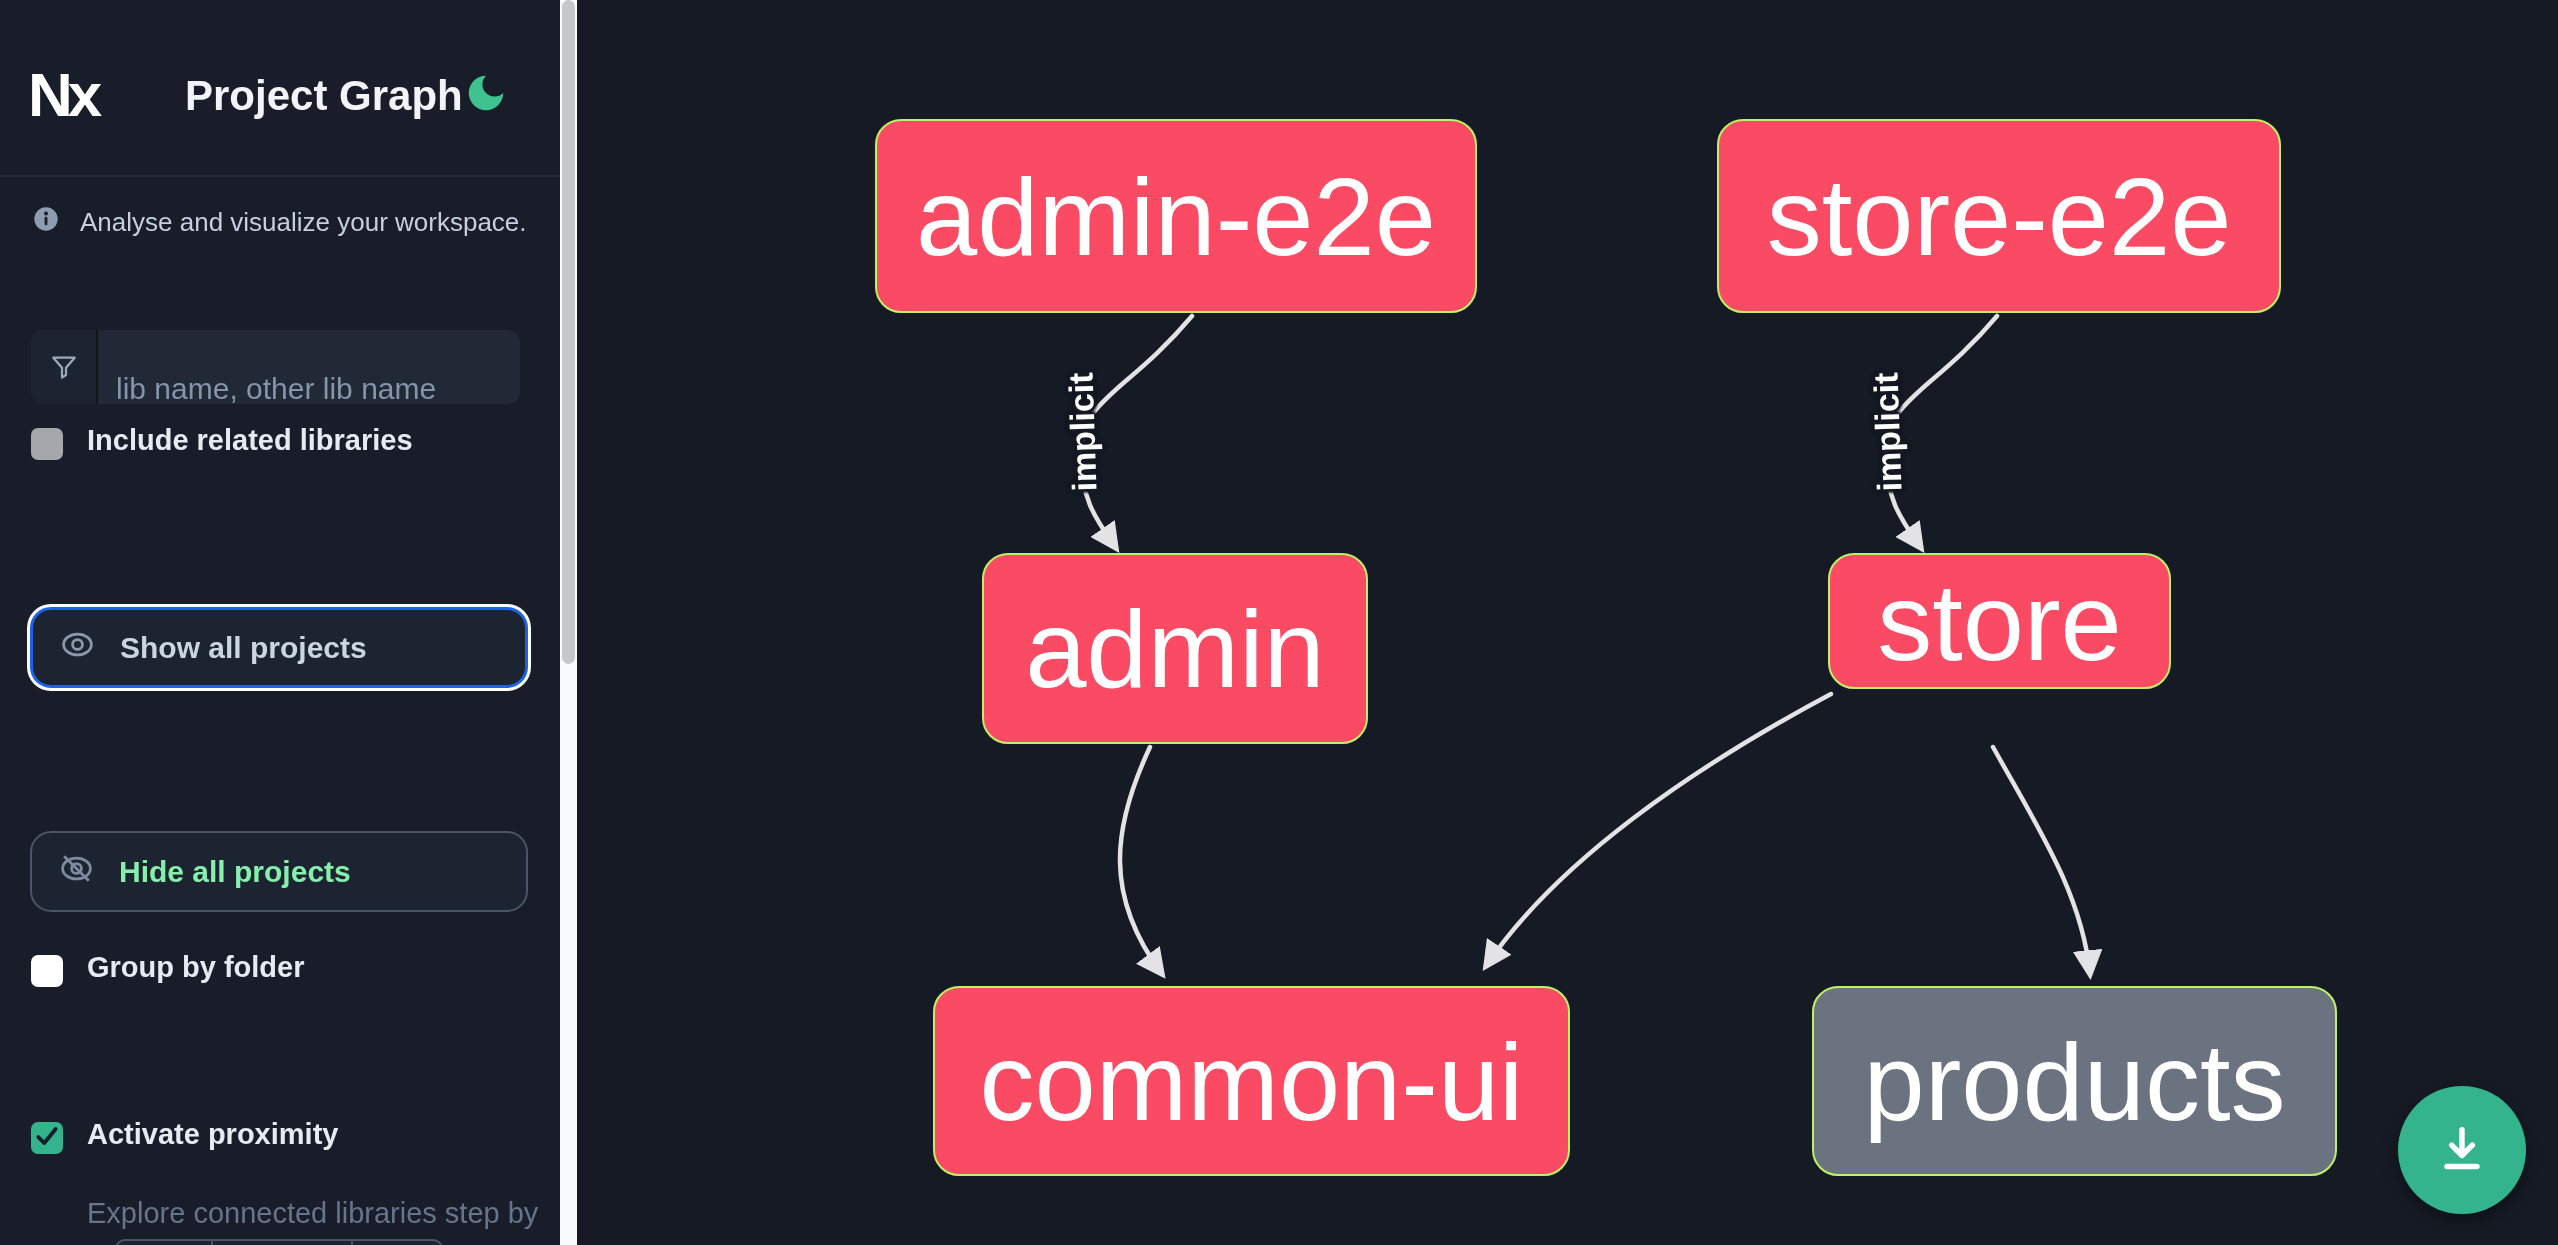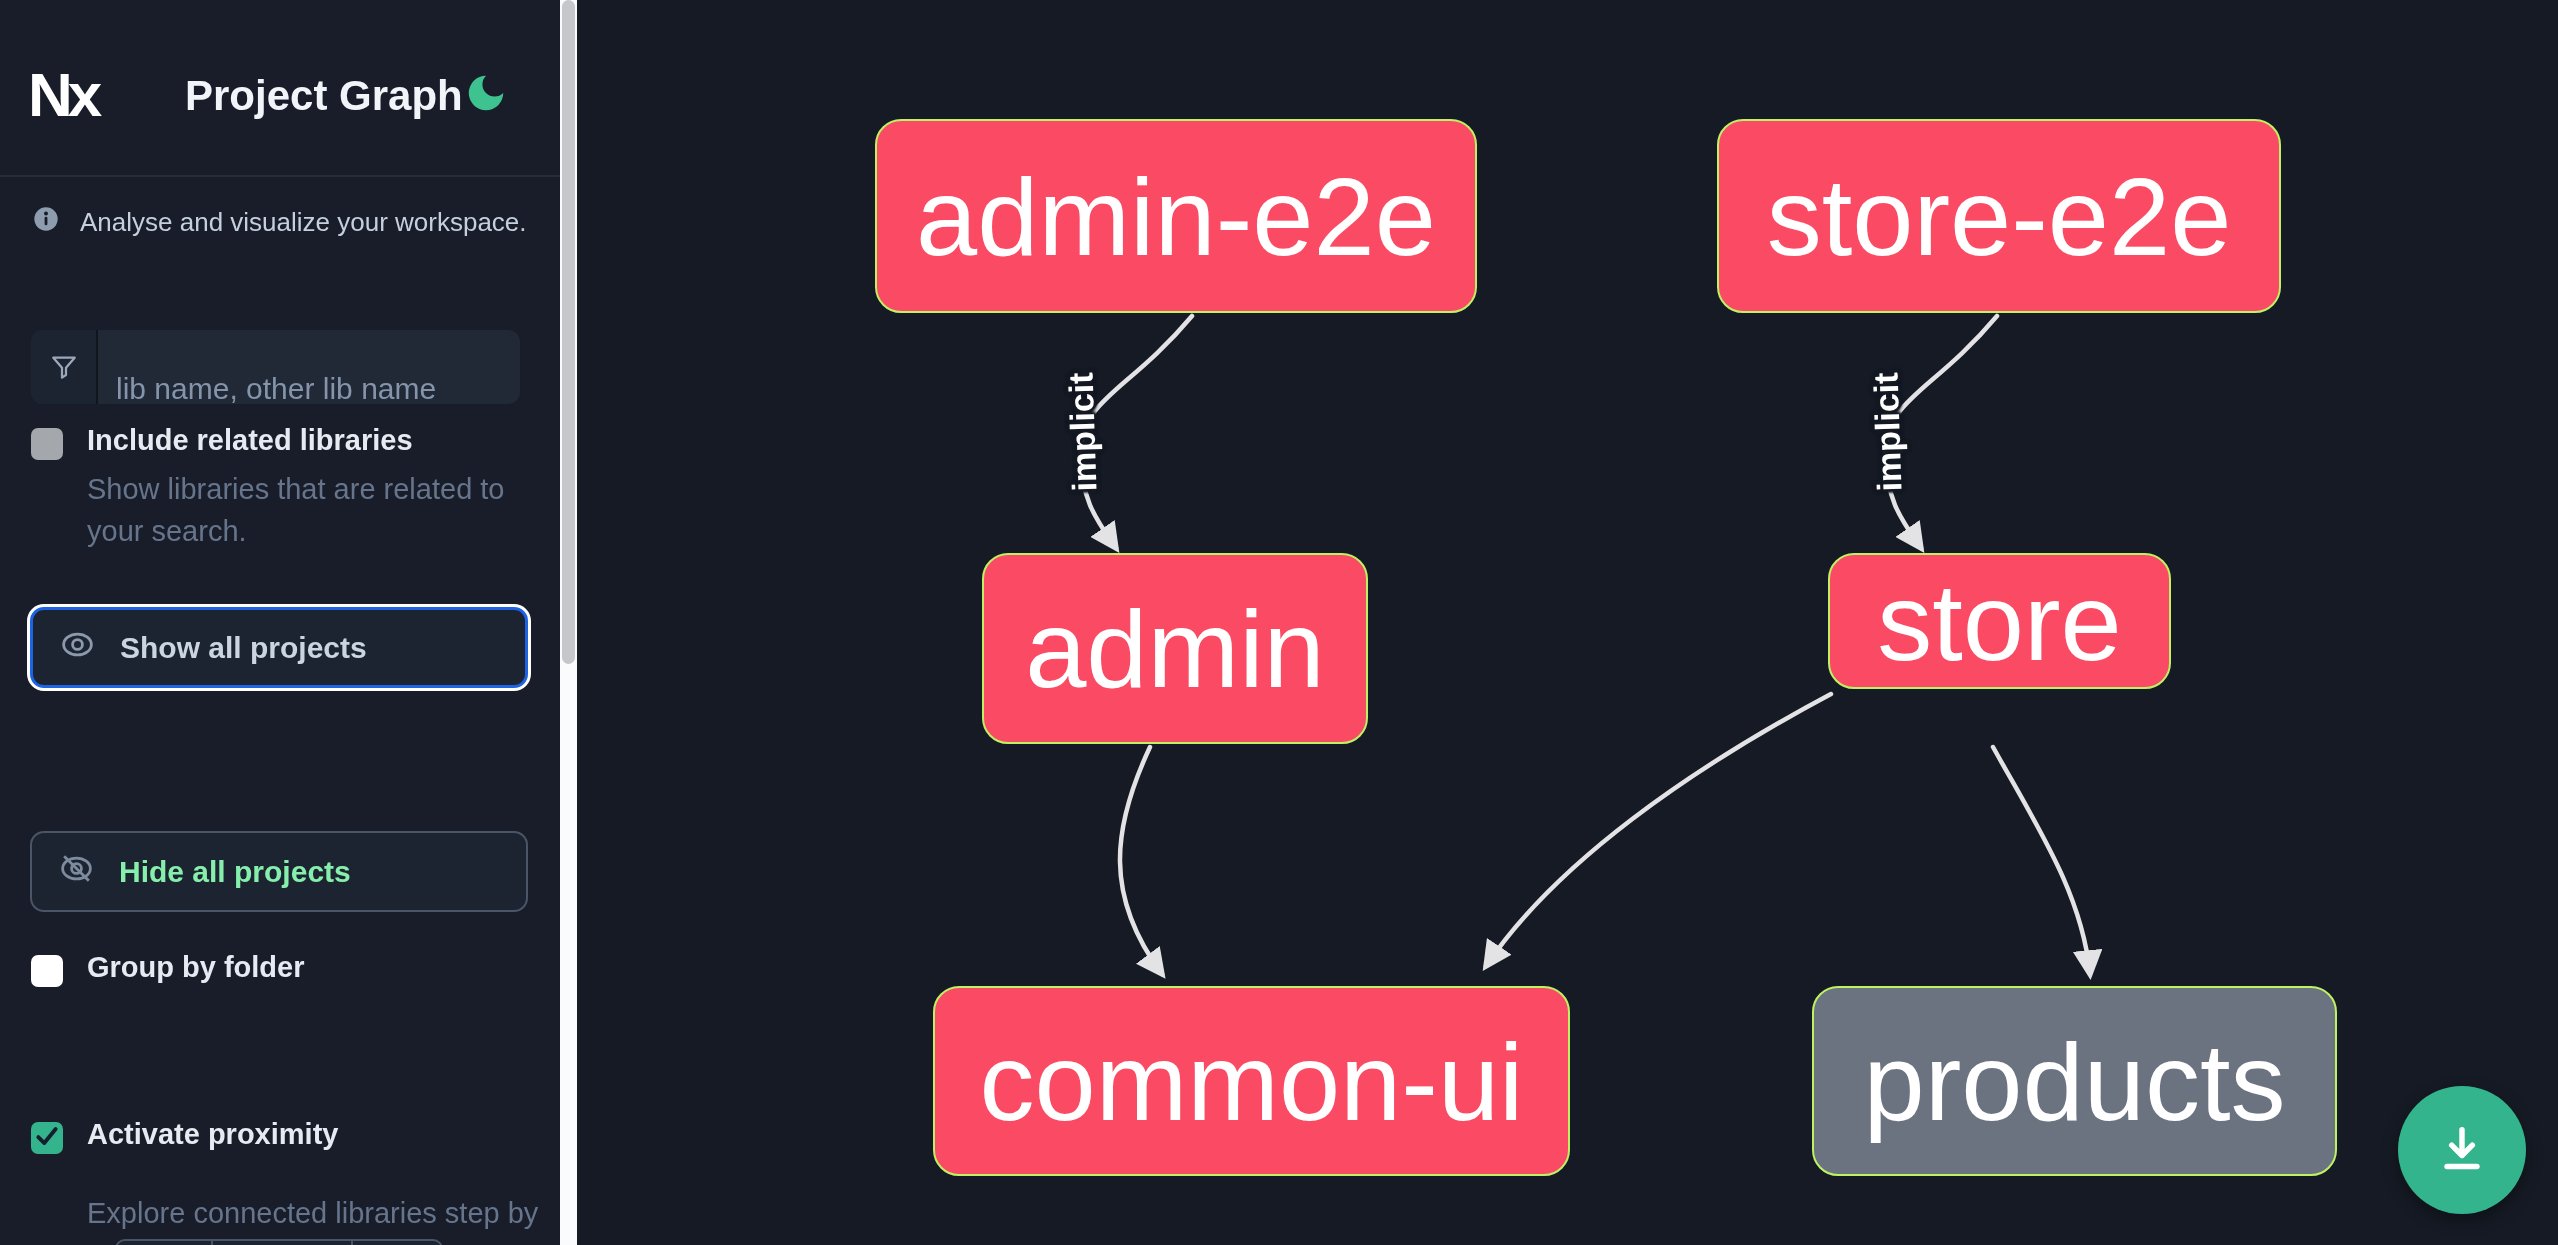--- a/index.html
+++ b/index.html
@@ -29,21 +29,21 @@
                 font-size:30px;font-family:"Liberation Sans",sans-serif;padding:0 0 0 18px;margin-top:44px;}
   #search-input::placeholder{color:#8494aa;}
 
   .checkbox{width:32px;height:32px;border-radius:7px;}
   .cb-gray{background:#a4a7ac;}
   .cb-white{background:#ffffff;}
   .cb-green{display:flex;align-items:center;justify-content:center;}
   .cb-label{font-size:29px;font-weight:600;color:#e6ebf2;white-space:nowrap;}
   .cb-desc{font-size:29px;color:#66758c;line-height:42px;}
 
-  .side-btn{left:30px;width:498px;height:81px;border-radius:14px;background:#1d2431;
+  .side-btn{left:30px;width:498px;height:81px;border-radius:21px;background:#1d2431;
             display:flex;align-items:center;gap:24px;padding:0 0 0 26px;box-sizing:border-box;
             font-size:30px;font-weight:600;cursor:pointer;border:2px solid transparent;}
   #btn-show-all{border:3px solid #1d63e3;box-shadow:0 0 0 3px #ffffff;color:#cbd5e1;}
   #btn-show-affected{border-color:#ef3347;color:#ef3347;}
   #btn-hide-all{border-color:#4a5568;color:#86efac;}
 
   #segmented{left:115px;top:1239px;width:328px;height:40px;border:2px solid #4a5568;
              border-radius:10px 10px 0 0;background:#1d2431;display:flex;box-sizing:border-box;}
   #segmented .seg{height:100%;}
   #segmented .seg + .seg{border-left:2px solid #4a5568;}
@@ -101,21 +101,20 @@
     <div id="search-icon-cell">
       <svg width="32" height="32" viewBox="0 0 24 24" fill="none" stroke="#9aa8bc" stroke-width="1.7" stroke-linejoin="round" stroke-linecap="round">
         <path d="M4 5h16l-6.5 7.5v5.5L10.5 20v-7.5L4 5z"></path>
       </svg>
     </div>
     <input id="search-input" value="" placeholder="lib name, other lib name" style="">
   </div>
 
   <div class="abs checkbox cb-gray" style="left:31px;top:428px;"></div>
   <div class="abs cb-label" style="left:87px;top:424px;">Include related libraries</div>
-  <div class="abs cb-desc" style="left:87px;top:468px;width:480px;">Show libraries that are related to your search.</div>
 
   <button class="abs side-btn" id="btn-show-all" style="top:607px;">
     <span>
       <svg width="37" height="37" viewBox="0 0 24 24" fill="none" stroke="#8b99ad" stroke-width="1.8">
         <ellipse cx="12" cy="12" rx="9" ry="6.8"></ellipse>
           <circle cx="12" cy="12" r="3.2"></circle>
       </svg>
     </span>
     <span>Show all projects</span>
   </button>

